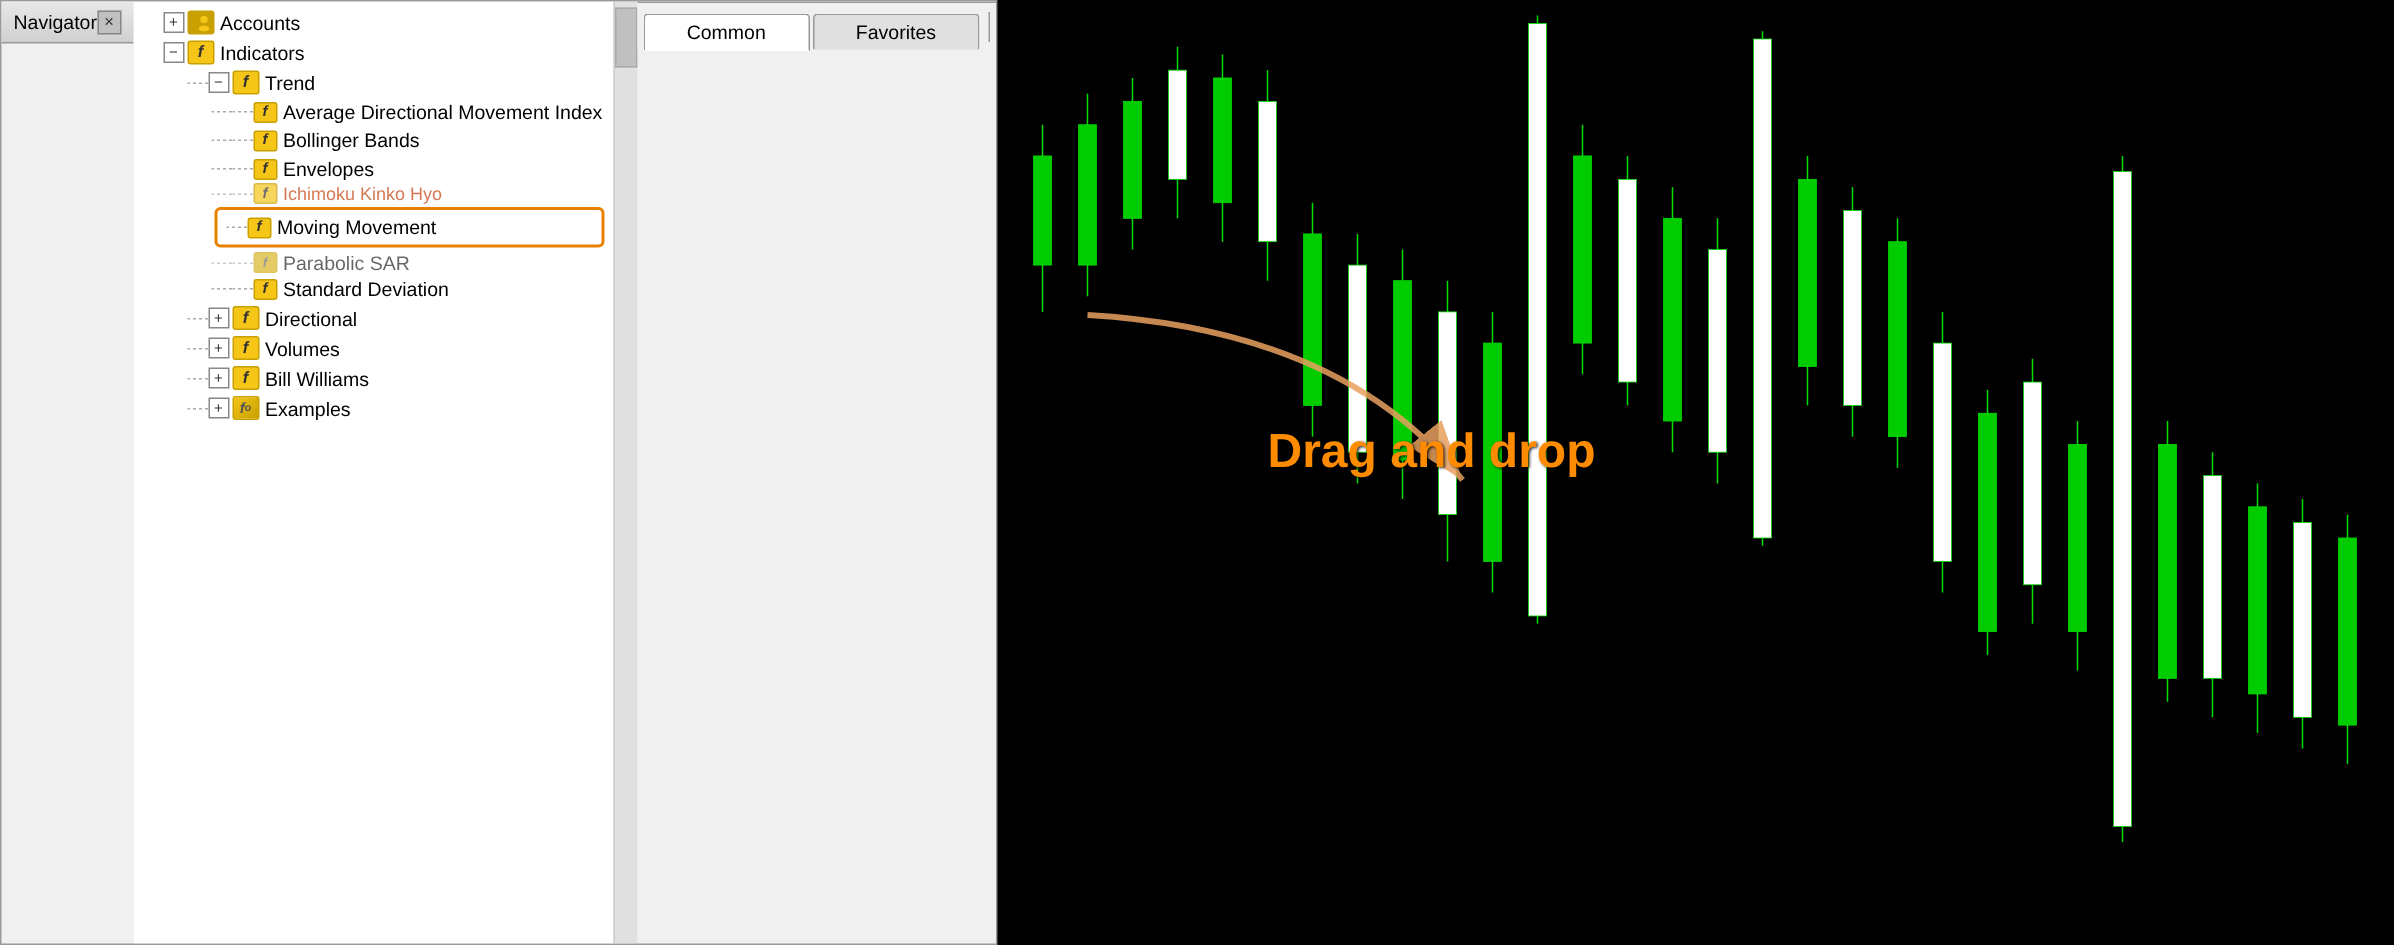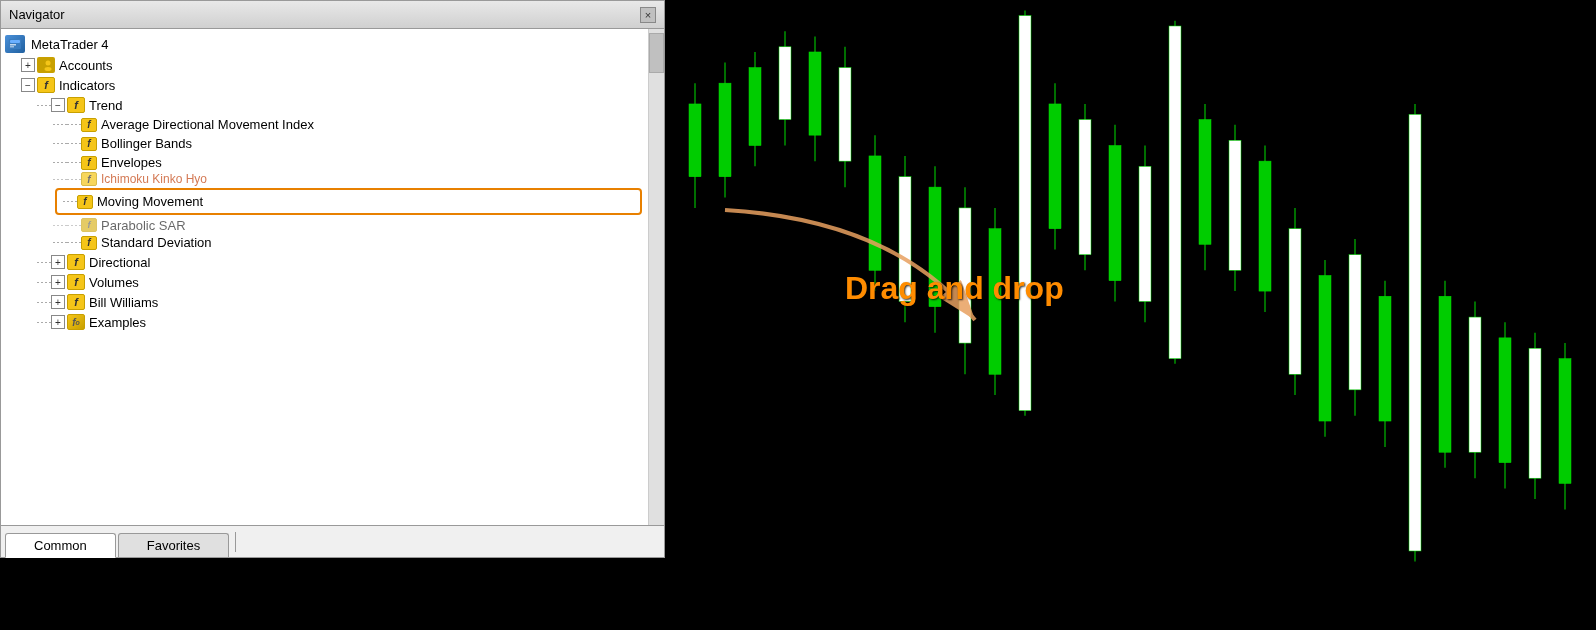--- a/index.html
+++ b/index.html
@@ -9,25 +9,25 @@
       display: flex;
       font-family: 'Segoe UI', Tahoma, Geneva, Verdana, sans-serif;
       font-size: 13px;
       overflow: hidden;
       background: #000;
     }
 
     
     .navigator {
       width: 665px;
-      height: 558px;
+      height: 630px;
       background: #f0f0f0;
       border: 1px solid #999;
       display: flex;
-      flex-direction: column;
+      flex-direction: row;
       flex-shrink: 0;
     }
 
     .navigator-titlebar {
       background: linear-gradient(to bottom, #e8e8e8, #d0d0d0);
       border-bottom: 1px solid #999;
       padding: 4px 8px;
       display: flex;
       align-items: center;
       justify-content: space-between;
@@ -204,21 +204,21 @@
     }
 
     .chart-canvas {
       width: 100%;
       height: 100%;
     }
 
     
     .drag-annotation {
       position: absolute;
-      top: 270px;
+      top: 282px;
       left: 120px;
       display: flex;
       align-items: center;
       pointer-events: none;
       justify-content: flex-end;
     }
 
     .drag-text {
       font-size: 32px;
       font-weight: bold;
@@ -303,31 +303,20 @@
 <div class="navigator">
 
   <div class="navigator-titlebar">
     <span class="navigator-title">Navigator</span>
     <div class="close-btn">×</div>
   </div>
 
   <div class="navigator-content-wrapper">
     <div class="navigator-content">
 
-      <div class="tree-item indent-0">
-        <div class="icon-mt4">
-          <svg width="14" height="12" viewBox="0 0 14 12">
-            <rect x="1" y="1" width="12" height="10" fill="#3a7cc0" rx="1"></rect>
-            <rect x="2" y="2" width="10" height="3" fill="#6aafff" rx="1"></rect>
-            <rect x="2" y="6" width="6" height="1.5" fill="#fff" opacity="0.7"></rect>
-            <rect x="2" y="8" width="4" height="1.5" fill="#fff" opacity="0.5"></rect>
-          </svg>
-        </div>
-        <span class="item-label">MetaTrader 4</span>
-      </div>
 
       <div class="tree-item indent-1">
         <div class="expand-btn">+</div>
         <div class="icon-accounts">
           <svg width="14" height="12" viewBox="0 0 14 12">
             <circle cx="5" cy="4" r="2.5" fill="#c8a000"></circle>
             <circle cx="9" cy="4" r="2.5" fill="#f5c518"></circle>
             <ellipse cx="5" cy="10" rx="3.5" ry="2" fill="#c8a000"></ellipse>
             <ellipse cx="9" cy="10" rx="3.5" ry="2" fill="#f5c518"></ellipse>
           </svg>

